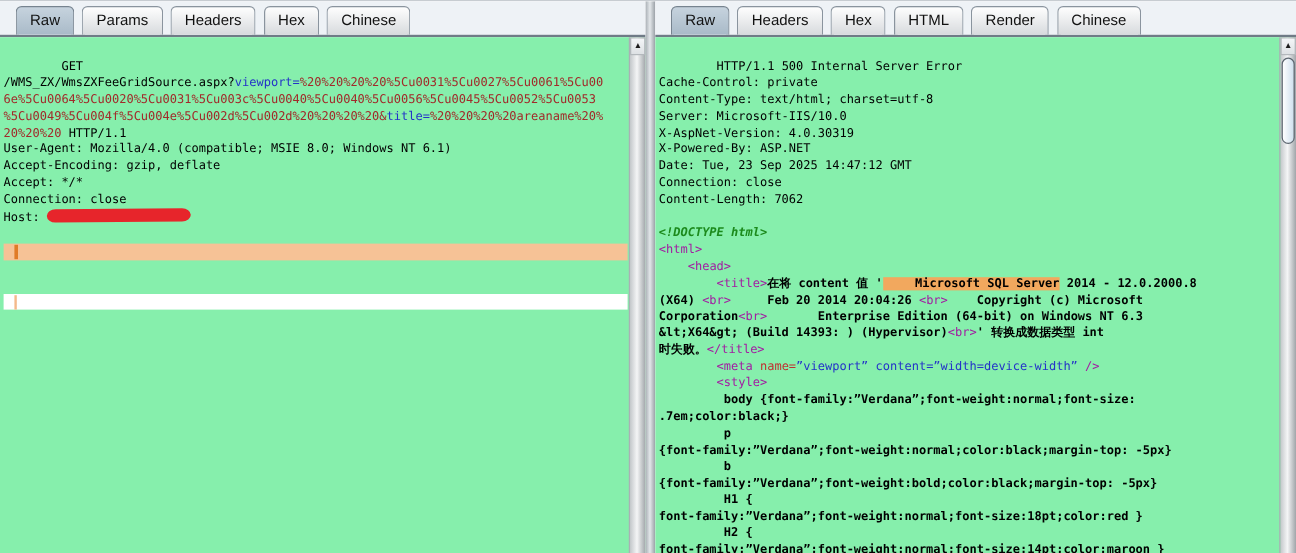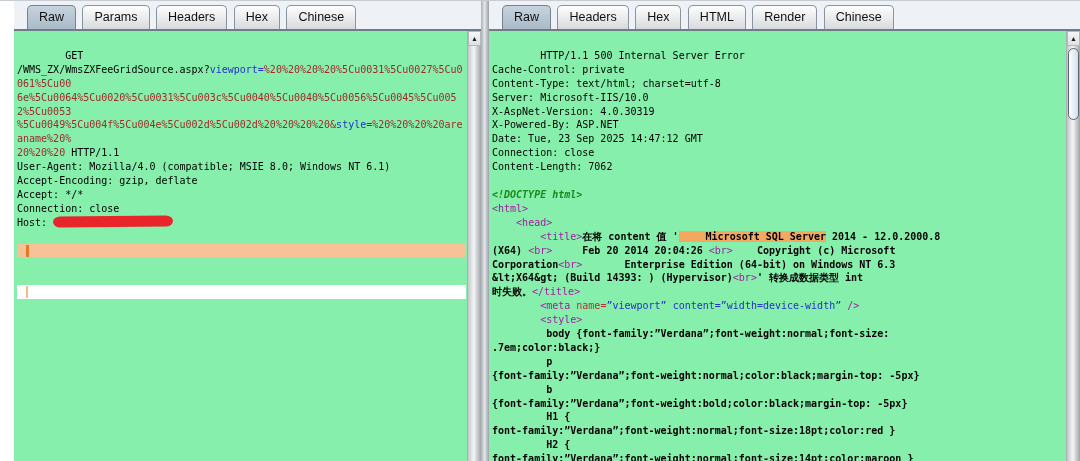--- a/index.html
+++ b/index.html
@@ -1,20 +1,20 @@
 <!DOCTYPE html>
 <html><head>
 <meta charset="utf-8">
 <style>
   * { margin:0; padding:0; box-sizing:border-box; }
   body { background:#fff; }
   .app { width:1080px; height:461px; display:flex; background:#fff; overflow:hidden;
          font-family:"Liberation Sans", sans-serif; border-top:1px solid #c7ccd1; }
   .panel { display:flex; flex-direction:column; height:100%; overflow:hidden; }
-  .panel.left { width:467px;margin-left:14px; }
+  .panel.left { width:538px; }
   .panel.right { flex:1; }
   .divider { width:8px; background:linear-gradient(to right,#aab0b6,#e3e7ea 45%,#9aa0a6); }
 
   
   .tabbar { height:30px; padding:4px 0 0 13px; background:#eef2f6;
             border-bottom:2px solid #6f7b86; white-space:nowrap; }
   .tab { display:inline-block; padding:4px 11px 5px 11px; margin-right:2px;
          border:1px solid #8a949e; border-bottom:none; border-radius:5px 5px 0 0;
          background:linear-gradient(#fefefe,#d7dadd); font-size:12.5px; color:#111;
          cursor:default; }
@@ -64,21 +64,21 @@
       <span class="tab">Params</span>
       <span class="tab">Headers</span>
       <span class="tab">Hex</span>
       <span class="tab">Chinese</span>
     </div>
     <div class="panel-body">
       <div class="text-area">
         <span id="left-text"><span class="sg-plain">GET
 /WMS_ZX/WmsZXFeeGridSource.aspx?</span><span class="sg-pname">viewport=</span><span class="sg-pvalue">%20%20%20%20%5Cu0031%5Cu0027%5Cu0061%5Cu00
 6e%5Cu0064%5Cu0020%5Cu0031%5Cu003c%5Cu0040%5Cu0040%5Cu0056%5Cu0045%5Cu0052%5Cu0053
-%5Cu0049%5Cu004f%5Cu004e%5Cu002d%5Cu002d%20%20%20%20</span><span class="sg-psep">&amp;</span><span class="sg-pname">style=</span><span class="sg-pvalue">%20%20%20%20areaname%20%
+%5Cu0049%5Cu004f%5Cu004e%5Cu002d%5Cu002d%20%20%20%20</span><span class="sg-psep">&amp;</span><span class="sg-pname">title=</span><span class="sg-pvalue">%20%20%20%20areaname%20%
 20%20%20</span><span class="sg-plain"> HTTP/1.1
 User-Agent: Mozilla/4.0 (compatible; MSIE 8.0; Windows NT 6.1)
 Accept-Encoding: gzip, deflate
 Accept: */*
 Connection: close
 Host: </span><span class="sg-redacted"></span></span>
         <div class="sel-line">
           <div class="sel-caret"></div>
         </div>
         <div class="tick-line">

